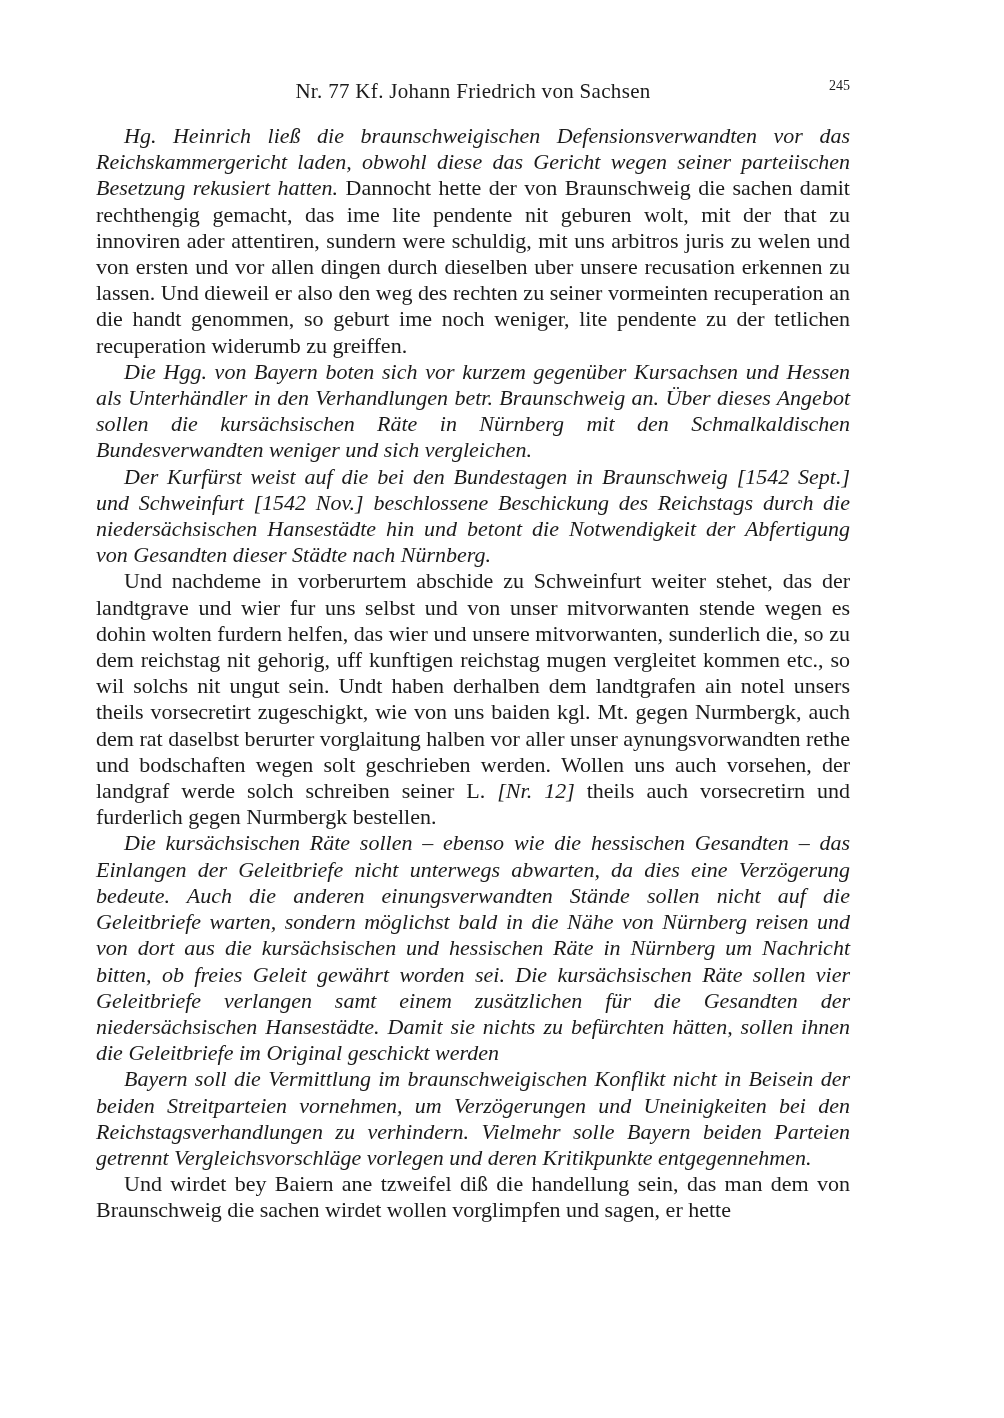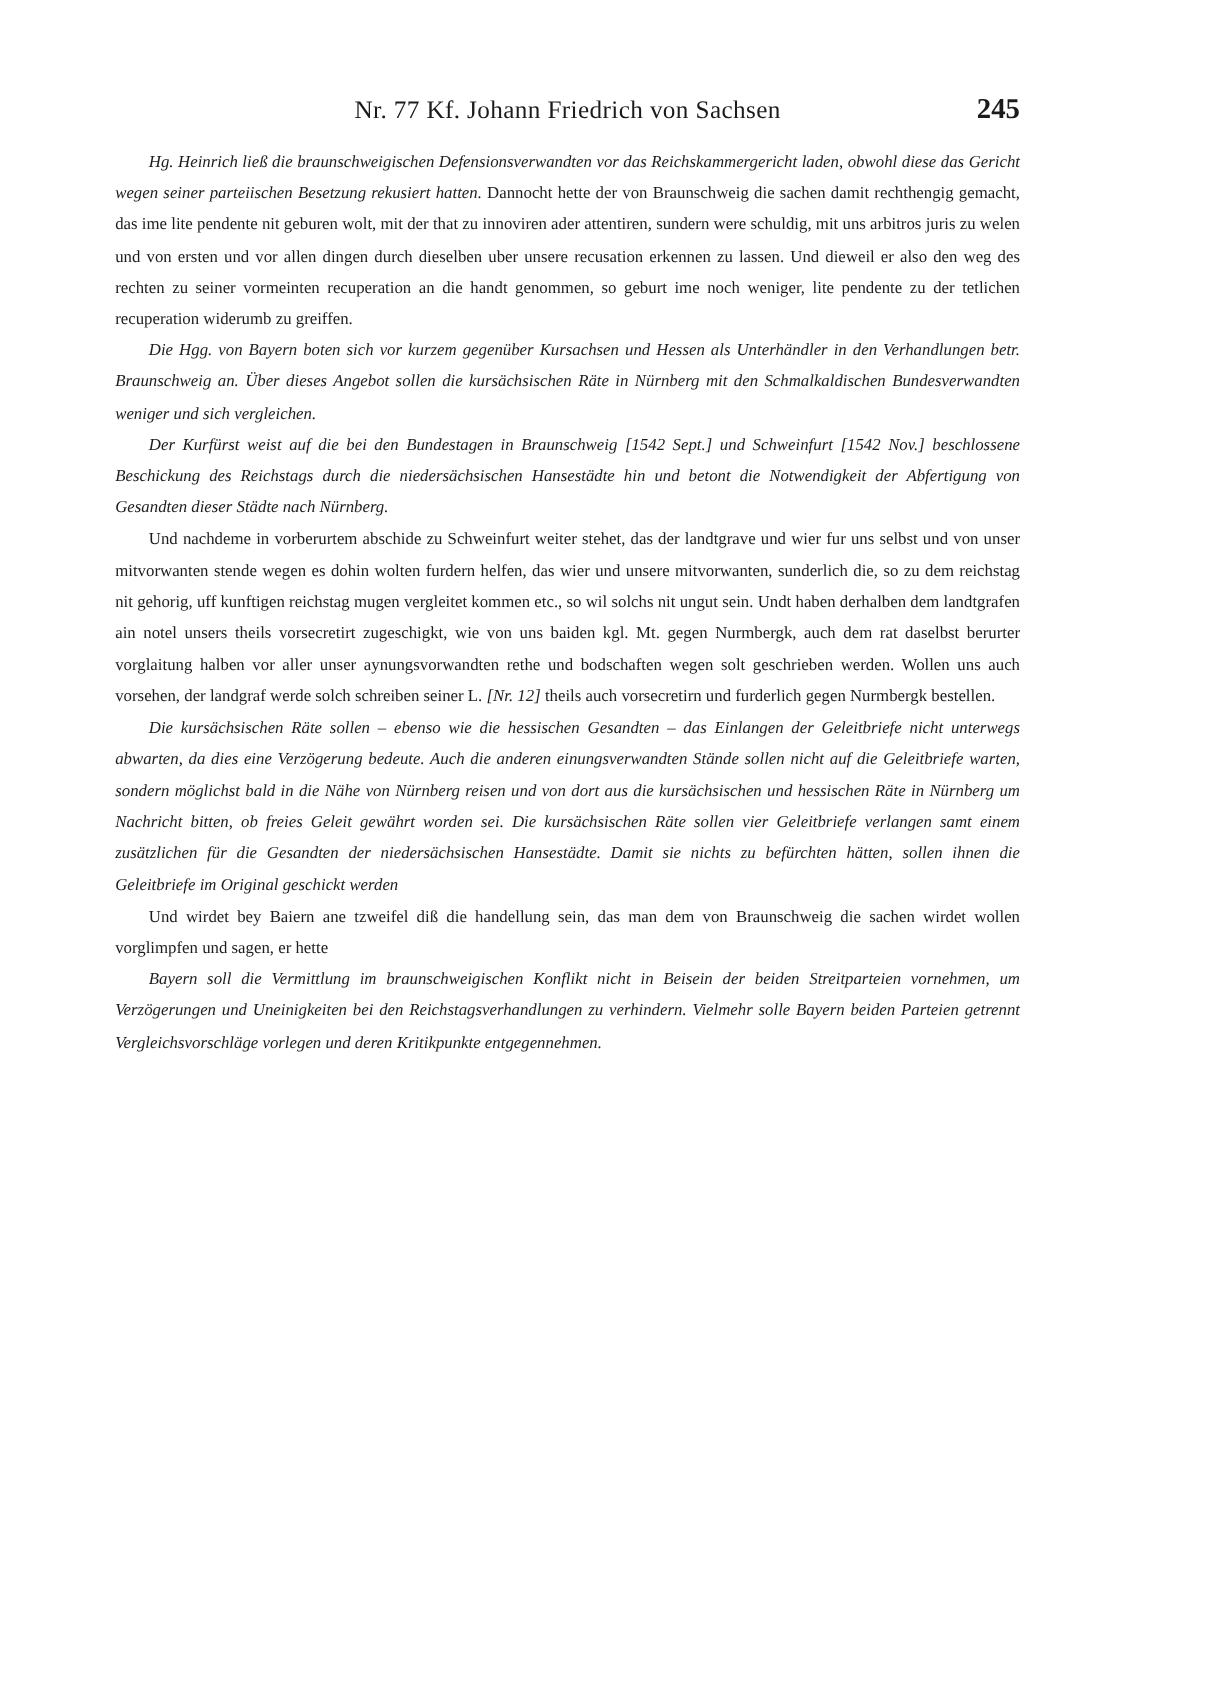--- a/index.html
+++ b/index.html
@@ -33,29 +33,28 @@
     left: 50%;
     top: 0;
     transform: translateX(-50%);
     white-space: nowrap;
     letter-spacing: 0.015em;
   }
   .page-number {
     position: absolute;
     right: 0;
     top: -1px;
-    font-size: 24px;
-    font-weight: bold;
+    font-size: 14px;
   }
   .text-block {
     position: absolute;
     top: 123px;
     left: 96px;
     width: 754px;
-    font-size: 14px;
+    font-size: 22px;
     line-height: 26.2px;
     text-align: justify;
   }
   .text-block p {
     margin: 0;
     padding: 0;
     text-indent: 28px;
   }
   .it { font-style: italic; }
   .ro { font-style: normal; }
@@ -75,19 +74,19 @@
     <p><span class="it">Hg. Heinrich ließ die braunschweigischen Defensionsverwandten vor das Reichskammergericht laden, obwohl diese das Gericht wegen seiner parteiischen Besetzung rekusiert hatten.</span><span class="ro"> Dannocht hette der von Braunschweig die sachen damit rechthengig gemacht, das ime lite pendente nit geburen wolt, mit der that zu innoviren ader attentiren, sundern were schuldig, mit uns arbitros juris zu welen und von ersten und vor allen dingen durch dieselben uber unsere recusation erkennen zu lassen. Und dieweil er also den weg des rechten zu seiner vormeinten recuperation an die handt genommen, so geburt ime noch weniger, lite pendente zu der tetlichen recuperation widerumb zu greiffen.</span></p>
 
     <p><span class="it">Die Hgg. von Bayern boten sich vor kurzem gegenüber Kursachsen und Hessen als Unterhändler in den Verhandlungen betr. Braunschweig an. Über dieses Angebot sollen die kursächsischen Räte in Nürnberg mit den Schmalkaldischen Bundesverwandten weniger und sich vergleichen.</span></p>
 
     <p><span class="it">Der Kurfürst weist auf die bei den Bundestagen in Braunschweig [1542 Sept.] und Schweinfurt [1542 Nov.] beschlossene Beschickung des Reichstags durch die niedersächsischen Hansestädte hin und betont die Notwendigkeit der Abfertigung von Gesandten dieser Städte nach Nürnberg.</span></p>
 
     <p><span class="ro">Und nachdeme in vorberurtem abschide zu Schweinfurt weiter stehet, das der landtgrave und wier fur uns selbst und von unser mitvorwanten stende wegen es dohin wolten furdern helfen, das wier und unsere mitvorwanten, sunderlich die, so zu dem reichstag nit gehorig, uff kunftigen reichstag mugen vergleitet kommen etc., so wil solchs nit ungut sein. Undt haben derhalben dem landtgrafen ain notel unsers theils vorsecretirt zugeschigkt, wie von uns baiden kgl. Mt. gegen Nurmbergk, auch dem rat daselbst berurter vorglaitung halben vor aller unser aynungsvorwandten rethe und bodschaften wegen solt geschrieben werden. Wollen uns auch vorsehen, der landgraf werde solch schreiben seiner L. </span><span class="it">[Nr. 12]</span><span class="ro"> theils auch vorsecretirn und furderlich gegen Nurmbergk bestellen.</span></p>
 
     <p><span class="it">Die kursächsischen Räte sollen – ebenso wie die hessischen Gesandten – das Einlangen der Geleitbriefe nicht unterwegs abwarten, da dies eine Verzögerung bedeute. Auch die anderen einungsverwandten Stände sollen nicht auf die Geleitbriefe warten, sondern möglichst bald in die Nähe von Nürnberg reisen und von dort aus die kursächsischen und hessischen Räte in Nürnberg um Nachricht bitten, ob freies Geleit gewährt worden sei. Die kursächsischen Räte sollen vier Geleitbriefe verlangen samt einem zusätzlichen für die Gesandten der niedersächsischen Hansestädte. Damit sie nichts zu befürchten hätten, sollen ihnen die Geleitbriefe im Original geschickt werden</span></p>
 
+    <p><span class="it">Bayern soll die Vermittlung im braunschweigischen Konflikt nicht in Beisein der beiden Streitparteien vornehmen, um Verzögerungen und Uneinigkeiten bei den Reichstagsverhandlungen zu verhindern. Vielmehr solle Bayern beiden Parteien getrennt Vergleichsvorschläge vorlegen und deren Kritikpunkte entgegennehmen.</span></p>
+
     <p><span class="ro">Und wirdet bey Baiern ane tzweifel diß die handellung sein, das man dem von Braunschweig die sachen wirdet wollen vorglimpfen und sagen, er hette</span></p>
-
-    <p><span class="it">Bayern soll die Vermittlung im braunschweigischen Konflikt nicht in Beisein der beiden Streitparteien vornehmen, um Verzögerungen und Uneinigkeiten bei den Reichstagsverhandlungen zu verhindern. Vielmehr solle Bayern beiden Parteien getrennt Vergleichsvorschläge vorlegen und deren Kritikpunkte entgegennehmen.</span></p>
 
   </div>
 
 </div>
 
 </body></html>

